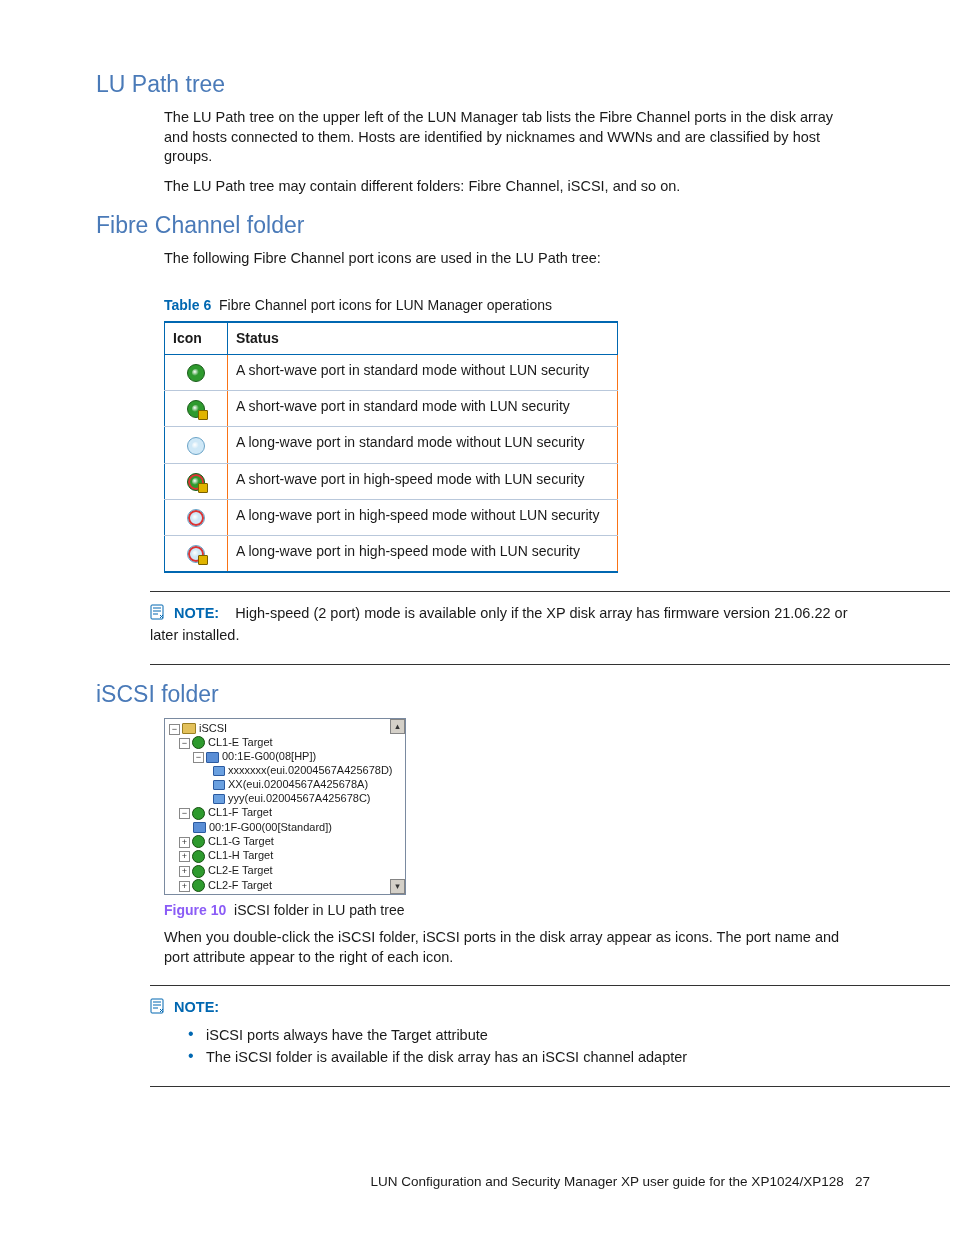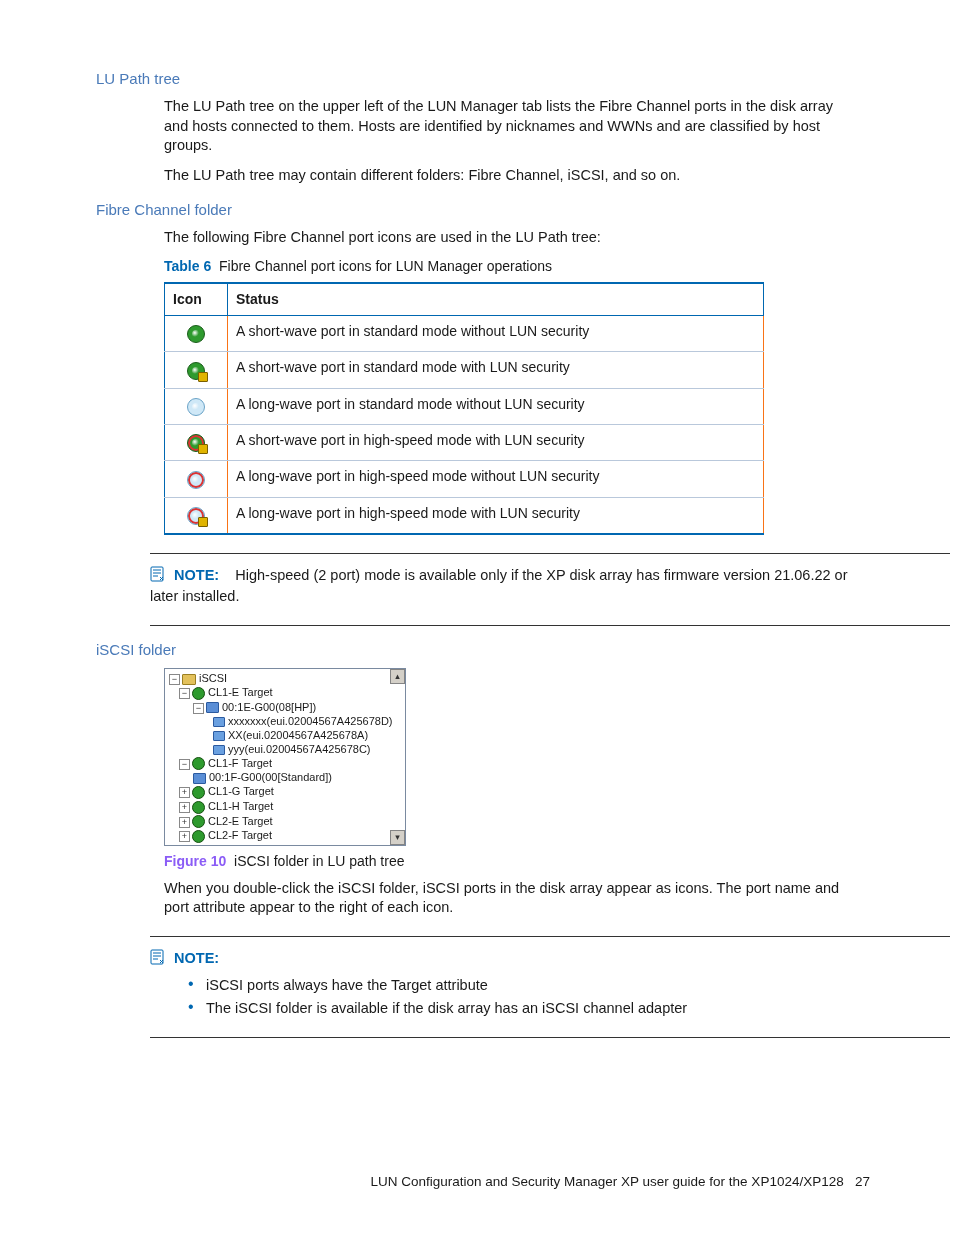--- a/index.html
+++ b/index.html
@@ -11,36 +11,36 @@
     font-size: 14.5px;
     color: #1a1a1a;
     position: relative;
     box-sizing: border-box;
     padding: 55px 80px 0 100px;
     line-height: 1.35;
   }
   h2.section {
     font-family: "Segoe UI Light", "Helvetica Neue", Arial, sans-serif;
     font-weight: 300;
-    font-size: 15px;
+    font-size: 23px;
     color: #4a7ab8;
     margin: 14px 0 8px -4px;
   }
   .body-text {
     margin: 8px 18px 10px 64px;
   }
   .table-caption {
-    margin: 10px 0 6px 64px;
+    margin: 27px 0 6px 64px;
     font-size: 14px;
   }
   .table-caption .label { color: #0067b1; font-weight: 600; }
   table.icon-table {
     border-collapse: collapse;
     margin-left: 64px;
-    width: 600px;
+    width: 454px;
   }
   table.icon-table th {
     text-align: left;
     font-weight: 700;
     font-size: 14px;
     padding: 6px 8px;
     border: 1px solid #0067b1;
     border-top: 2px solid #0067b1;
     border-bottom: 1px solid #0067b1;
   }

